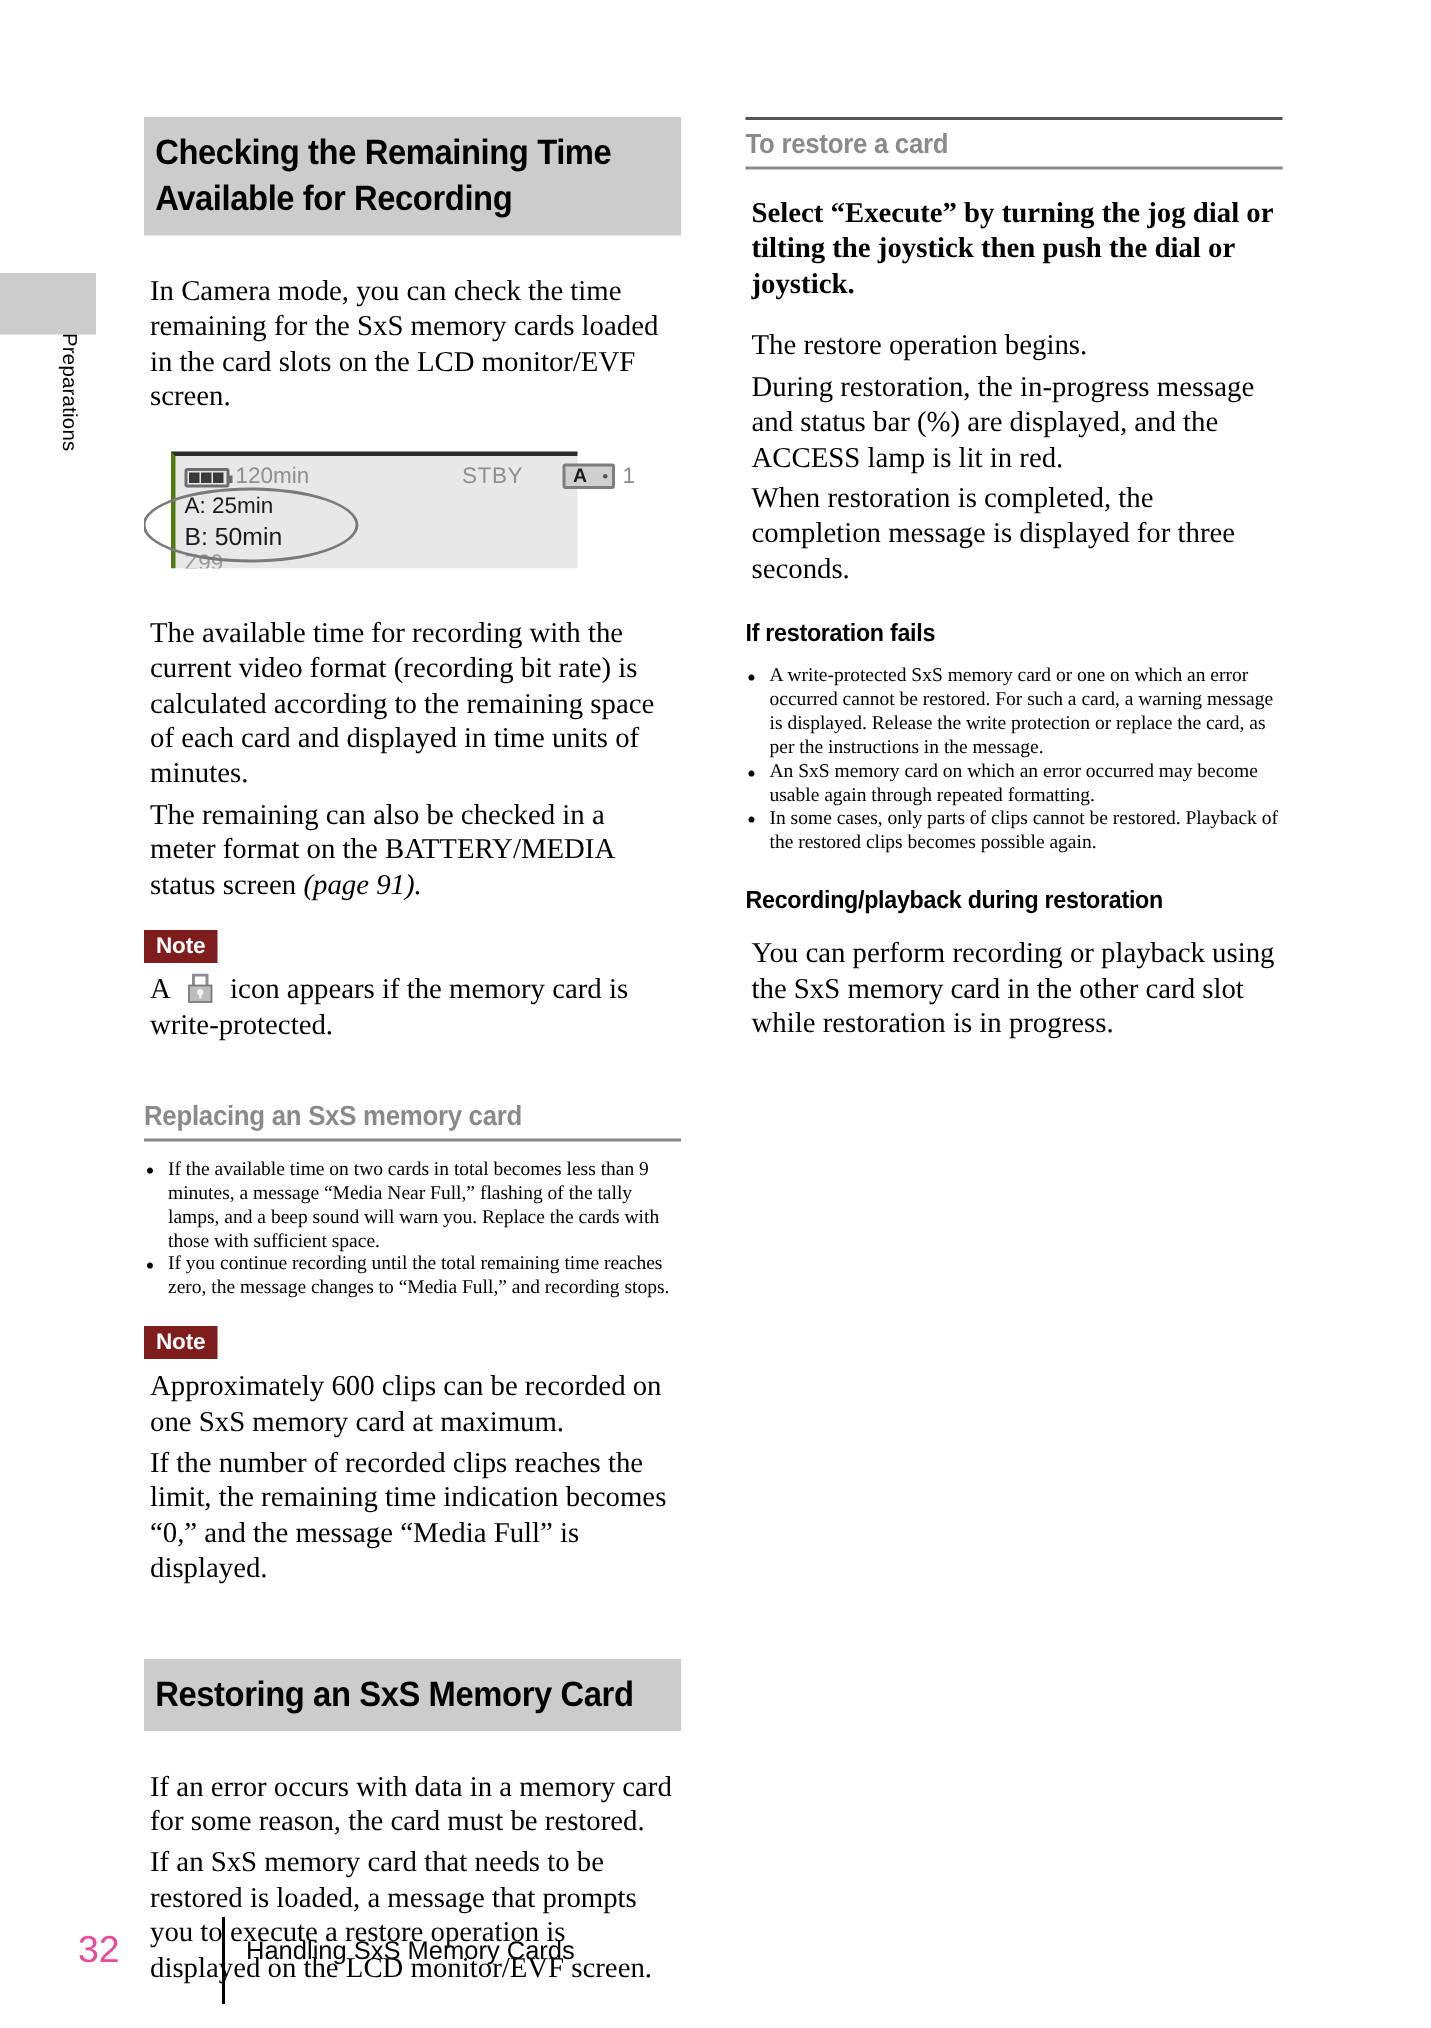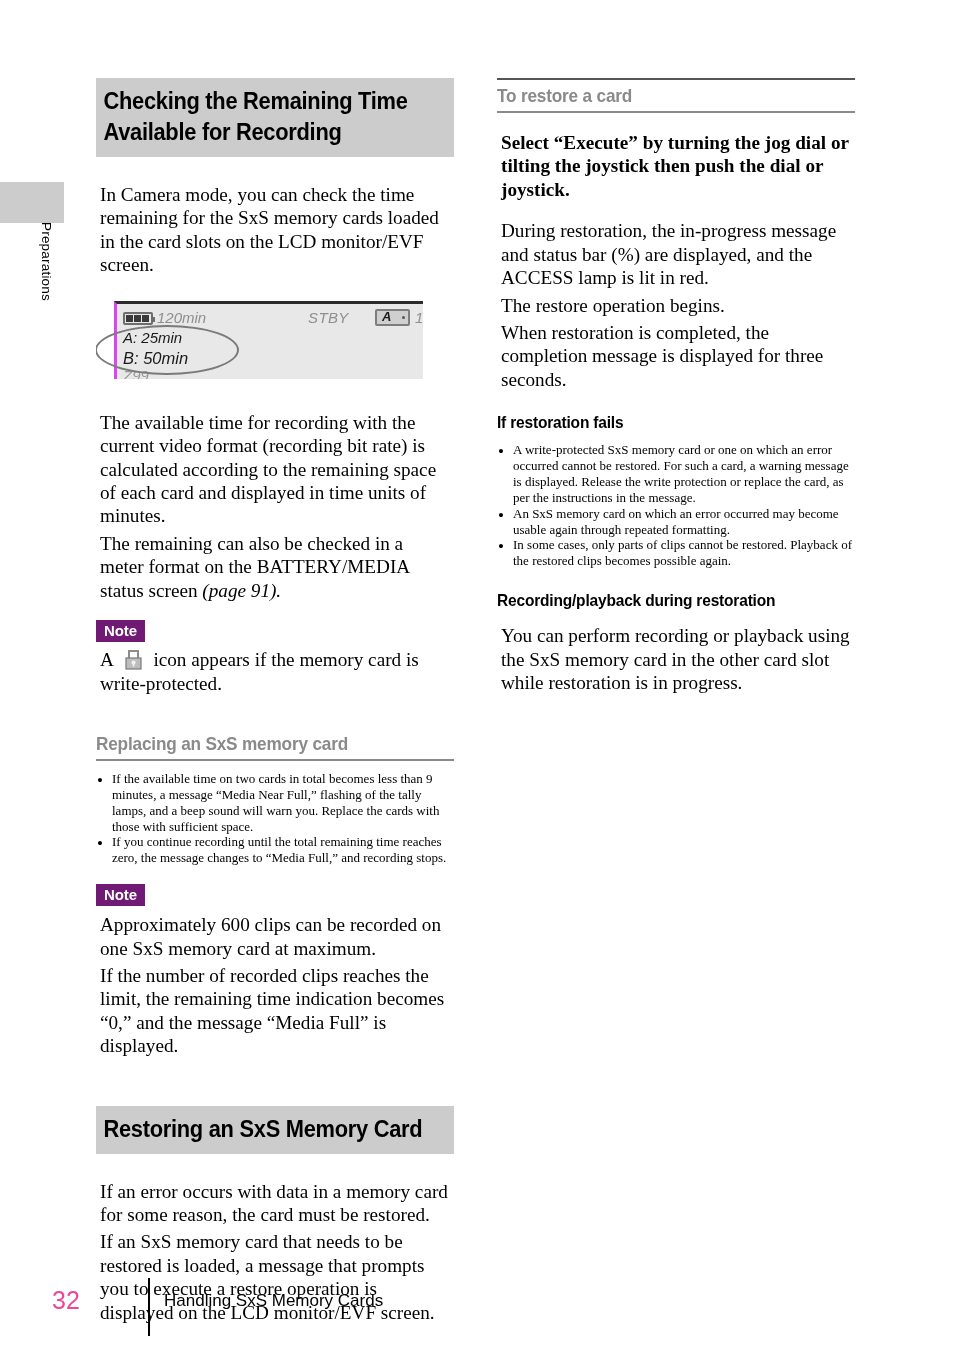--- a/index.html
+++ b/index.html
@@ -111,21 +111,21 @@
   }
   ul.bullets li::before {
     content: "\2022";
     position: absolute;
     left: 1px; top: 0;
     font-size: 17px;
   }
 
   .note-badge {
     display: inline-block;
-    background: #701a75;
+    background: #7f1d1d;
     color: #ffffff;
     font-family: "Liberation Sans", sans-serif;
     font-weight: bold;
     font-size: 15px;
     padding: 2px 8px 3px 8px;
     letter-spacing: -0.1px;
   }
 
   .sp-10 { height: 10px; }
   .sp-14 { height: 14px; }
@@ -139,28 +139,27 @@
   .lock-icon {
     display: inline-block;
     vertical-align: -4px;
     width: 17px; height: 20px;
     margin: 0 7px;
   }
 
   
   .lcd-figure {
     position: relative;
-    width: 309px;
+    width: 271px;
     height: 78px;
     background: #e8e8e8;
     border-top: 3px solid #2b2b2b;
-    border-left: 3px solid #d946ef;
+    border-left: 3px solid #4d7c0f;
     margin-left: 18px;
     font-family: "Liberation Sans", sans-serif;
-    font-style: italic;
   }
   .lcd-row-top {
     position: absolute;
     left: 6px; top: 5px;
     width: 100%;
     height: 20px;
   }
   .batt {
     position: absolute;
     left: 0; top: 3px;
@@ -391,22 +390,22 @@
   <div class="col col-right">
 
     <div class="h2-gray ruled-top">To restore a card</div>
 
     <div class="sp-14"></div>
 
     <p class="body bold">Select “Execute” by turning the jog dial or tilting the joystick then push the dial or joystick.</p>
 
     <div class="sp-10"></div>
 
+    <p class="body">The restore operation begins.</p>
     <p class="body">During restoration, the in-progress message and status bar (%) are displayed, and the ACCESS lamp is lit in red.</p>
-    <p class="body">The restore operation begins.</p>
     <p class="body">When restoration is completed, the completion message is displayed for three seconds.</p>
 
     <div class="sp-18"></div>
 
     <div class="h3-black">If restoration fails</div>
 
     <div class="sp-10"></div>
 
     <ul class="bullets">
       <li>A write-protected SxS memory card or one on which an error occurred cannot be restored. For such a card, a warning message is displayed. Release the write protection or replace the card, as per the instructions in the message.</li>

